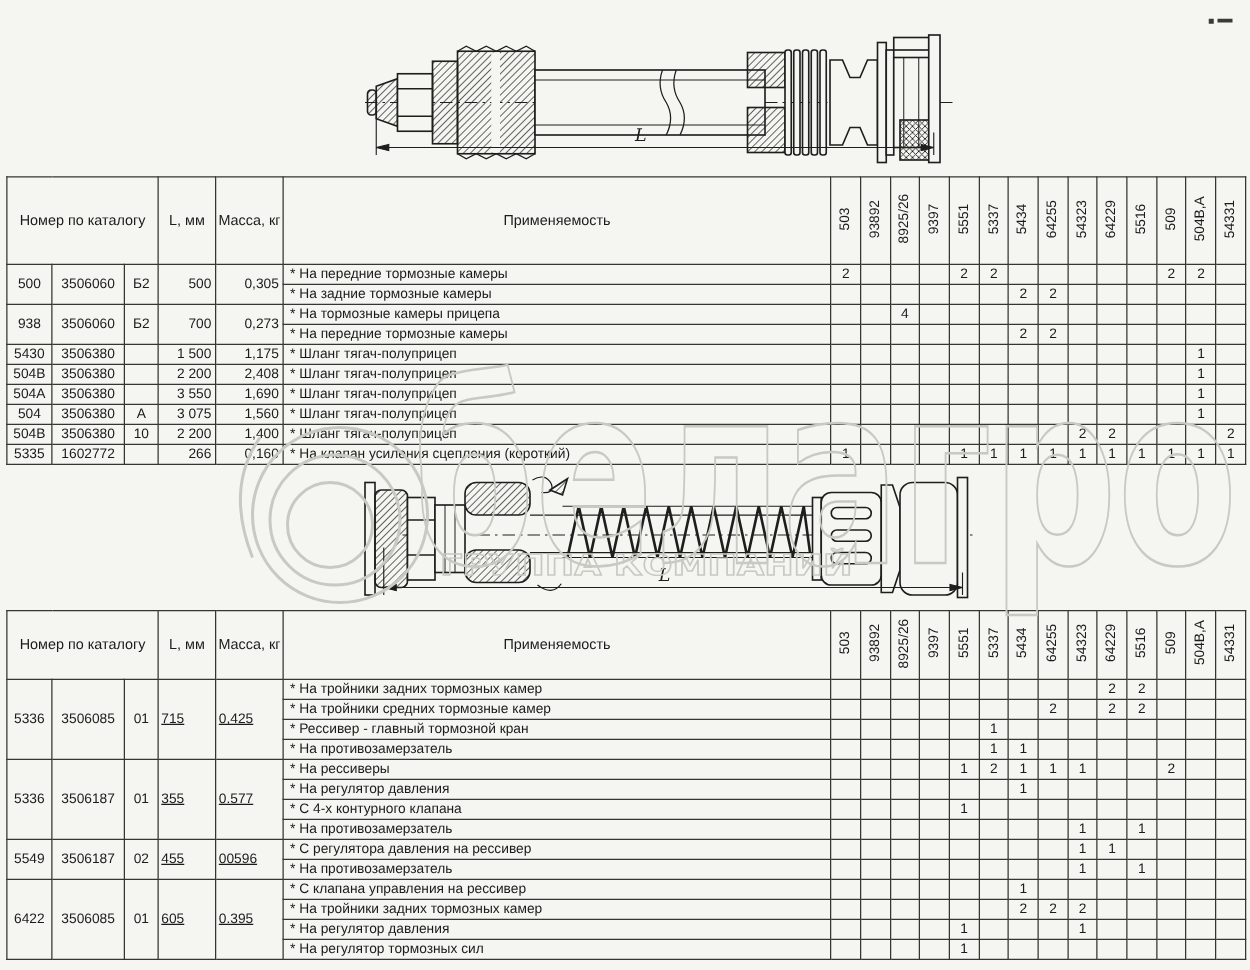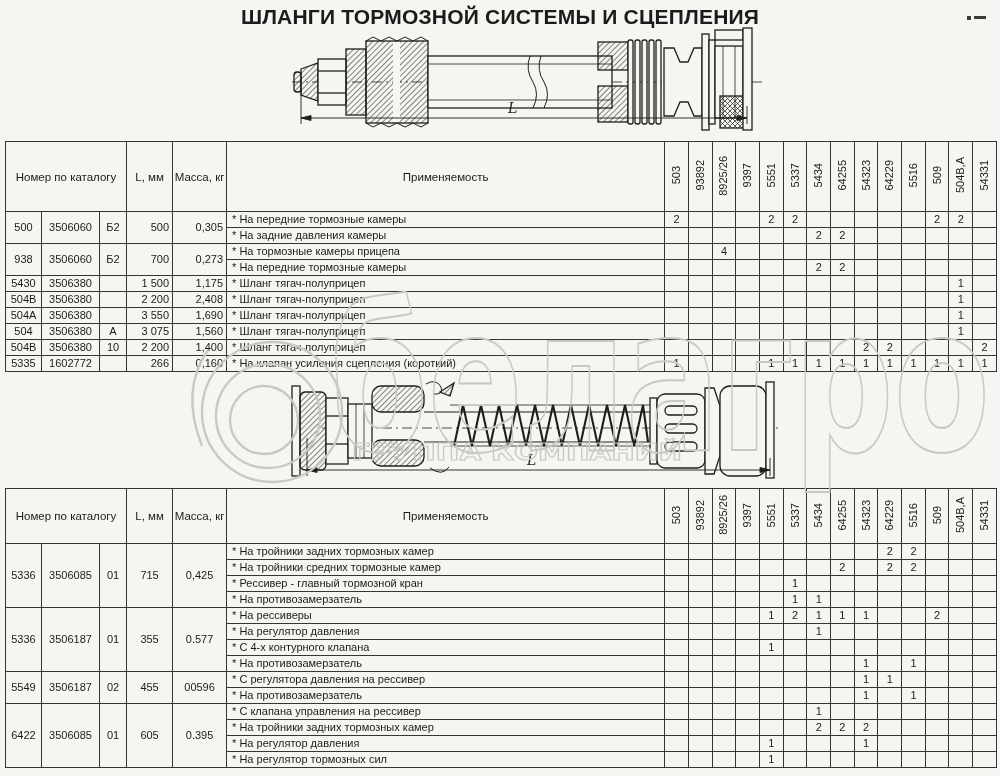--- a/index.html
+++ b/index.html
@@ -20,29 +20,28 @@
   th,td{border:1px solid #353532;overflow:hidden;}
   thead th{font-weight:400;font-size:11.5px;padding:0;vertical-align:middle;text-align:center;}
   .t1 thead th{height:69px;} .t2 thead th{height:54px;}
   .vert{writing-mode:vertical-rl;transform:rotate(180deg);display:inline-block;
         font-size:11px;line-height:1;white-space:nowrap;}
   tbody td{height:15px;font-size:11px;line-height:13px;padding:0 2px;white-space:nowrap;}
   td.c-num,td.c-code,td.c-mod{text-align:center;}
   td.c-app{text-align:left;padding-left:5px;}
   td.c-val{text-align:center;padding:0;}
   .t1 td.c-len,.t1 td.c-mass{text-align:right;padding-right:3px;}
-  .t2 td.c-len,.t2 td.c-mass{text-align:center;}
+  .t2 td.c-len,.t2 td.c-mass{text-align:left;text-decoration:underline;}
   svg.wm{position:absolute;left:0;top:0;z-index:4;pointer-events:none;}
 </style>
 </head>
 <body>
 
 <div class="page">
 
-  <div class="title">ШЛАНГИ ТОРМОЗНОЙ СИСТЕМЫ И СЦЕПЛЕНИЯ</div>
 
   <div class="scan-mark"><i class="a"></i><i class="b"></i></div>
 
   <svg class="draw d1" width="490" height="110" viewBox="0 0 490 110">
     <defs>
       <pattern id="h1" width="4" height="4" patternTransform="rotate(45)" patternUnits="userSpaceOnUse">
         <line x1="0" y1="0" x2="0" y2="4" stroke="#1e1e1c" stroke-width="1.1"></line>
       </pattern>
       <pattern id="x1" width="5" height="5" patternUnits="userSpaceOnUse">
         <path d="M0,5 L5,0 M0,0 L5,5" stroke="#1e1e1c" stroke-width="0.7"></path>
@@ -199,21 +198,21 @@
             <td class="c-val"></td>
             <td class="c-val"></td>
             <td class="c-val"></td>
             <td class="c-val"></td>
             <td class="c-val"></td>
             <td class="c-val">2</td>
             <td class="c-val">2</td>
             <td class="c-val"></td>
           </tr>
           <tr>
-            <td class="c-app">* На задние давления камеры</td>
+            <td class="c-app">* На задние тормозные камеры</td>
             <td class="c-val"></td>
             <td class="c-val"></td>
             <td class="c-val"></td>
             <td class="c-val"></td>
             <td class="c-val"></td>
             <td class="c-val"></td>
             <td class="c-val">2</td>
             <td class="c-val">2</td>
             <td class="c-val"></td>
             <td class="c-val"></td>

